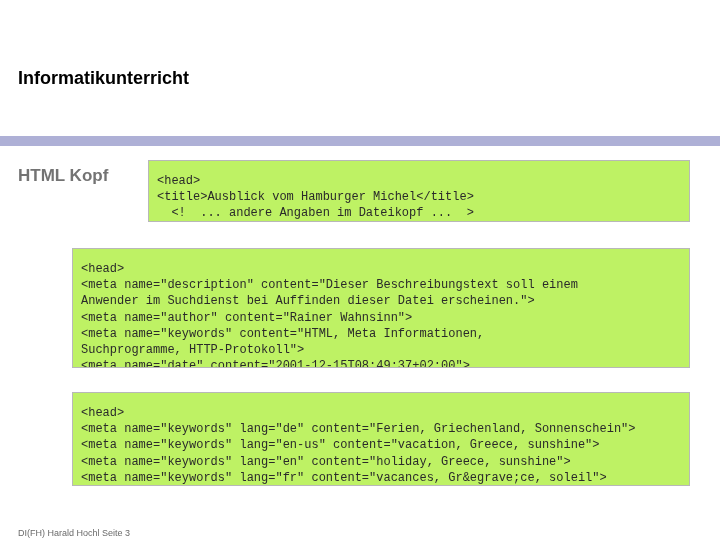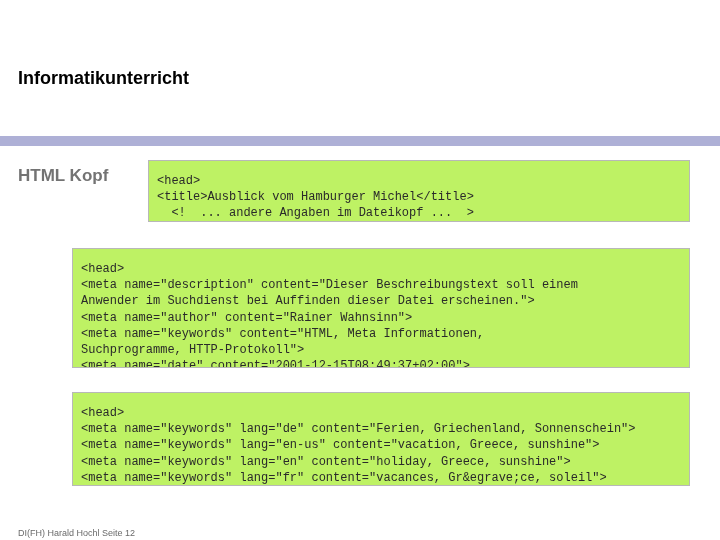--- a/index.html
+++ b/index.html
@@ -52,17 +52,17 @@
 &lt;!-- ... andere Angaben im Dateikopf ... --&gt;
 &lt;/head&gt;</div>
   <div class="code-block cb3">&lt;head&gt;
 &lt;meta name="keywords" lang="de" content="Ferien, Griechenland, Sonnenschein"&gt;
 &lt;meta name="keywords" lang="en-us" content="vacation, Greece, sunshine"&gt;
 &lt;meta name="keywords" lang="en" content="holiday, Greece, sunshine"&gt;
 &lt;meta name="keywords" lang="fr" content="vacances, Gr&amp;egrave;ce, soleil"&gt;
 &lt;!-- ... andere Angaben im Dateikopf ... --&gt;
 &lt;/head&gt;</div>
 
-  <div class="footer-credit">DI(FH) Harald Hochl  Seite 12</div>
+  <div class="footer-credit">DI(FH) Harald Hochl  Seite 3</div>
   <div class="footer-bar"></div>
   <div class="footer-title">HTML Suchdienst</div>
 
 </div>
 
 </body></html>

